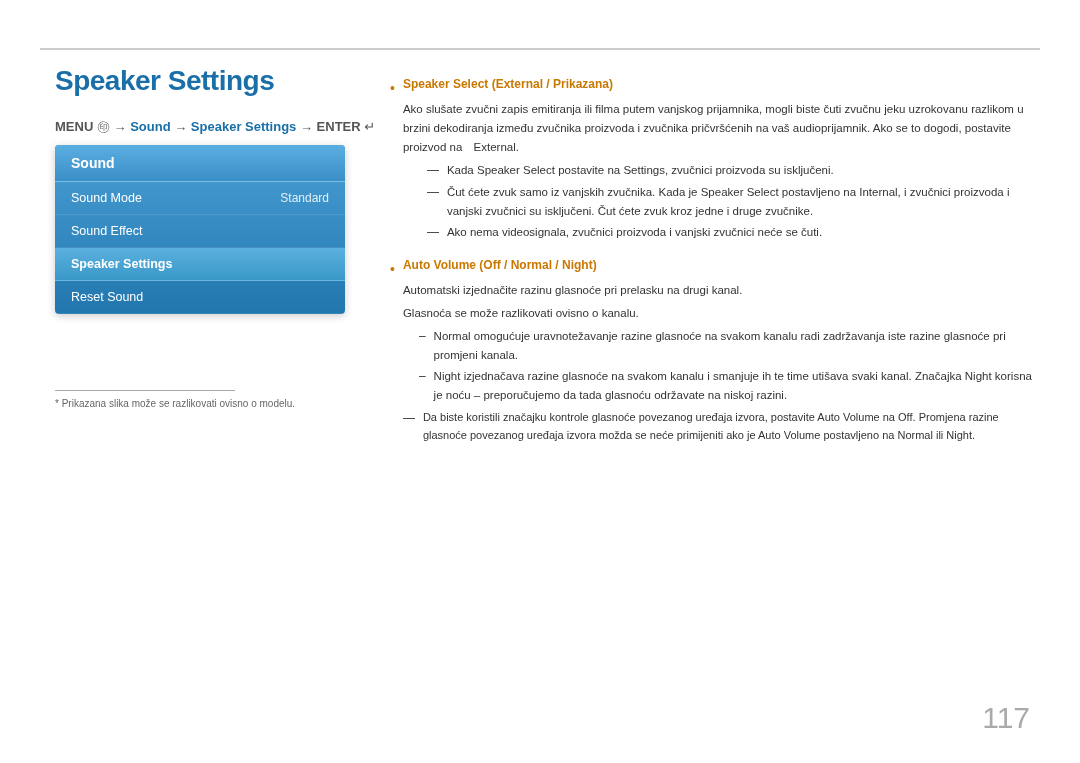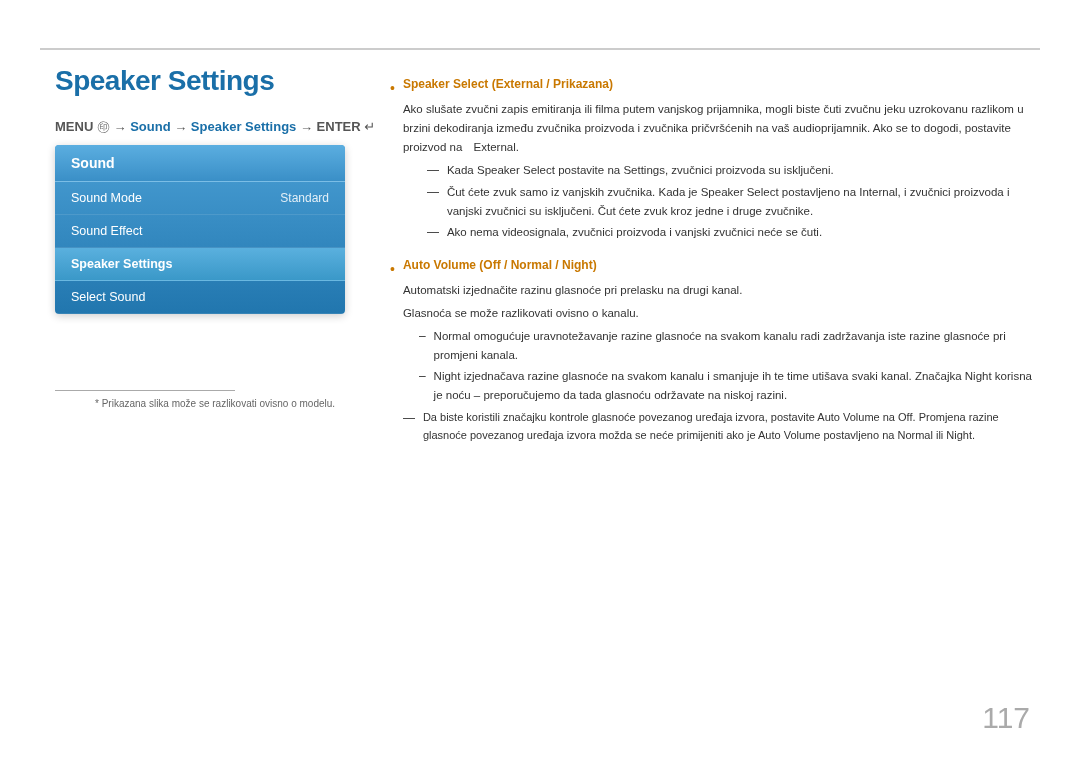--- a/index.html
+++ b/index.html
@@ -93,21 +93,20 @@
       height: 1px;
       background: #aaa;
     }
 
     .footnote {
       position: absolute;
       top: 398px;
       left: 55px;
       font-size: 10px;
       color: #666;
-      margin-left: 40px;
     }
 
     .content-area {
       position: absolute;
       top: 75px;
       left: 390px;
       right: 40px;
       font-size: 11.5px;
       line-height: 1.6;
       color: #333;
@@ -213,21 +212,21 @@
     <span>Sound Mode</span>
     <span class="item-value">Standard</span>
   </div>
   <div class="sidebar-item">
     <span>Sound Effect</span>
   </div>
   <div class="sidebar-item selected">
     <span>Speaker Settings</span>
   </div>
   <div class="sidebar-item">
-    <span>Select Sound</span>
+    <span>Reset Sound</span>
   </div>
 </div>
 
 <div class="footnote-divider"></div>
 <div class="footnote">* Prikazana slika može se razlikovati ovisno o modelu.</div>
 
 <div class="content-area">
 
   <div class="bullet-section">
     <span class="bullet-dot">•</span>

